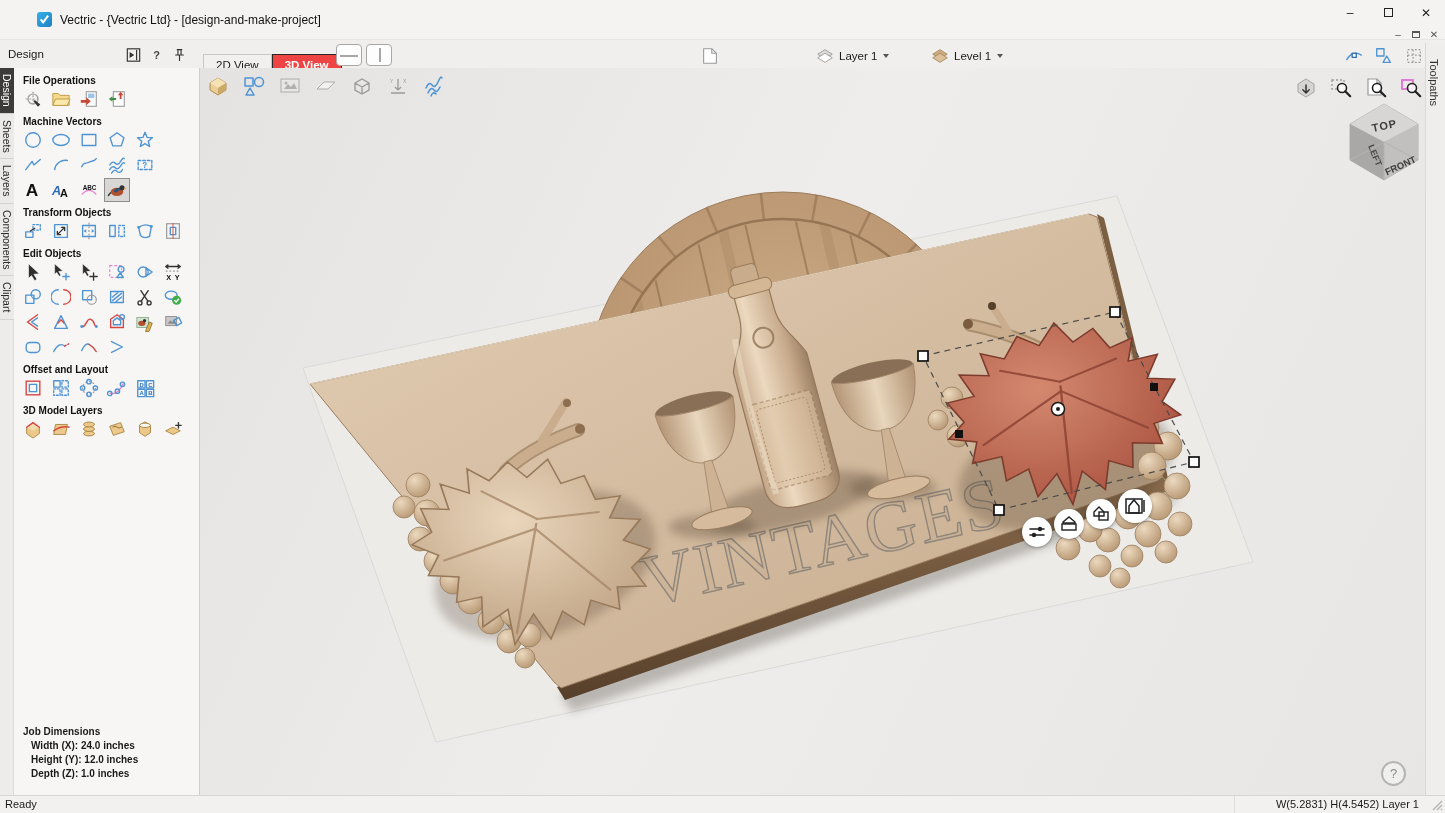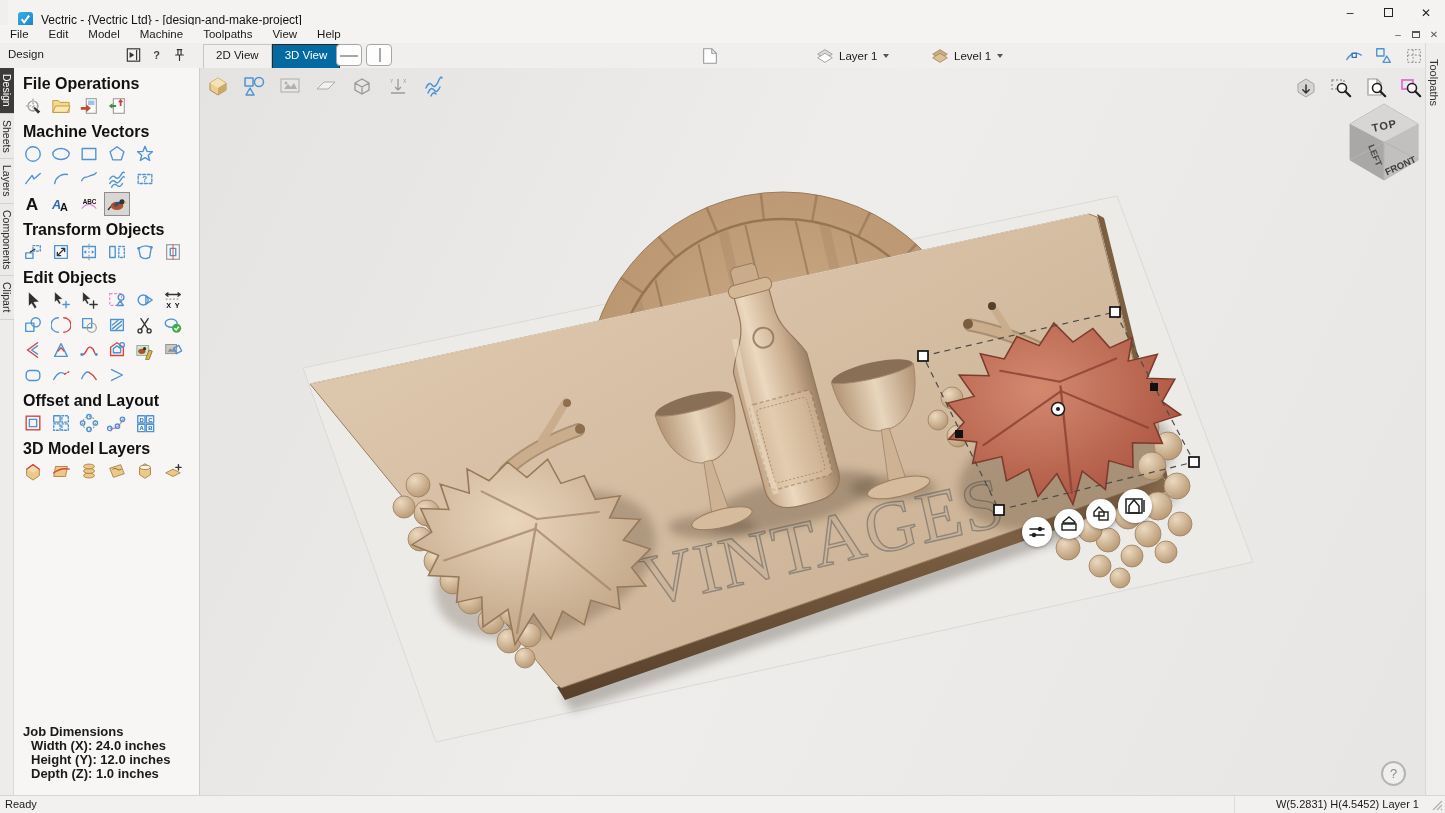--- a/index.html
+++ b/index.html
@@ -1,22 +1,22 @@
 <!DOCTYPE html>
 <html><head>
 <meta charset="utf-8">
 <style>
   html,body{margin:0;padding:0;background:#888;}
   *{box-sizing:border-box;}
   .app{position:relative;width:1445px;height:813px;background:#f0efee;overflow:hidden;
        font-family:"Liberation Sans",sans-serif;font-size:11px;color:#1a1a1a;}
 
   
-  .titlebar{position:absolute;left:8px;top:0;right:0;height:40px;background:#f4f3f2;
-            border-bottom:1px solid #e6e5e4;display:flex;align-items:center;}
+  .titlebar{position:absolute;left:0;top:0;right:0;height:40px;background:#f4f3f2;
+            border-bottom:1px solid #e6e5e4;display:flex;align-items:center;padding-left:27px;}
   .applogo{width:15px;height:15px;margin:0 8px 0 10px;border-radius:3px;
            background:linear-gradient(135deg,#35b1e8,#1f7fc4);position:relative;}
   .applogo:after{content:"";position:absolute;left:3px;top:3px;width:9px;height:9px;
            background:#fff;clip-path:polygon(0 55%,35% 100%,100% 15%,80% 0,35% 65%,15% 40%);}
   .wintitle{font-size:12px;color:#111;}
   .winbtns{position:absolute;right:0;top:0;height:25px;display:flex;}
   .winbtn{width:38px;height:25px;display:flex;align-items:center;justify-content:center;
           font-size:12px;color:#222;}
   .maxglyph{width:9px;height:9px;border:1px solid #222;}
 
@@ -27,56 +27,56 @@
   .mdibtns{position:absolute;right:4px;top:25px;height:18px;display:flex;gap:4px;align-items:center;color:#555;font-size:10px;}
   .mdibtn{width:14px;text-align:center;}
   .mdimax{display:inline-block;width:8px;height:7px;border:1px solid #555;border-top-width:2px;}
 
   
   .tabrow{position:absolute;left:0;top:43px;right:0;height:25px;background:#f0efee;}
   .panelheader{position:absolute;left:0;top:0;width:200px;height:25px;}
   .panelheader .lbl{position:absolute;left:8px;top:5px;font-size:11.5px;}
   .ph-icons{position:absolute;right:12px;top:3px;display:flex;gap:6px;}
   .ph-ic{width:17px;height:17px;display:flex;align-items:center;justify-content:center;}
-  .viewtabs{position:absolute;left:203px;top:1px;display:flex;height:38px;}
+  .viewtabs{position:absolute;left:203px;top:1px;display:flex;height:38px;align-items:center;}
   .vtab{padding:4px 12px 0;border:1px solid #c8c7c6;background:#f1f0ef;font-size:11.5px;}
-  .vtab.sel{background:#0369a1;color:#fff;font-weight:normal;border-color:#2a2928;}
+  .vtab.sel{background:#ef4444;color:#fff;font-weight:bold;border-color:#2a2928;}
   .splitbtns{position:absolute;left:336px;top:1px;display:flex;gap:4px;}
   .splitbtn{width:26px;height:22px;background:#fdfdfd;border:1px solid #a8a7a6;border-radius:4px;position:relative;}
   .splitbtn.h:after{content:"";position:absolute;left:3px;right:3px;top:10px;border-top:2px solid #a8a7a6;}
   .splitbtn.v:after{content:"";position:absolute;top:3px;bottom:3px;left:12px;border-left:2px solid #a8a7a6;}
   .ddgroup{position:absolute;top:3px;display:flex;align-items:center;gap:4px;font-size:11.5px;}
   .caret{width:0;height:0;border-left:3.5px solid transparent;border-right:3.5px solid transparent;
          border-top:4px solid #555;margin-left:2px;}
   .snapgroup{position:absolute;left:1343px;top:2px;display:flex;gap:8px;}
   .snap-ic{width:22px;height:22px;display:flex;align-items:center;justify-content:center;}
 
   
   .palette{position:absolute;left:0;top:68px;width:200px;height:727px;background:#f7f6f5;
            border-right:1px solid #cfcecd;}
   .sidetabs{position:absolute;left:0;top:0;bottom:0;width:14px;background:#edecea;border-right:1px solid #dcdbda;}
   .stab{writing-mode:vertical-rl;font-size:10.5px;padding:6px 1px;border-bottom:1px solid #d4d3d2;
         color:#2a2a2a;background:#eceae9;text-align:center;width:14px;}
   .stab.sel{background:#3c3b3a;color:#fff;}
   .pcontent{position:absolute;left:14px;top:0;right:0;bottom:0;padding-top:2px;}
-  .sect{margin:5px 0 1px 9px;font-weight:bold;font-size:16px;color:#111;}
+  .sect{margin:5px 0 1px 9px;font-weight:bold;font-size:10px;color:#111;}
   .irow{display:flex;gap:2px;margin:1px 0 1px 6px;}
   .ic{width:26px;height:24px;display:flex;align-items:center;justify-content:center;border:1px solid transparent;}
   .ic.sel{background:#d8d7d6;border:1px solid #8f8e8d;}
   svg.pi{width:20px;height:20px;}
   .B{stroke:#4e93d4;fill:none;stroke-width:1.5;stroke-linecap:round;stroke-linejoin:round;}
   .Bf{fill:#4e93d4;}
   .K{stroke:#333;fill:none;stroke-width:1.5;stroke-linecap:round;}
   .Kf{fill:#333;}
   .R{stroke:#d64541;fill:none;stroke-width:1.5;stroke-linecap:round;}
   .G{stroke:#9a9a9a;fill:none;stroke-width:1.3;}
   .P{stroke:#ee82d9;fill:none;stroke-width:1.3;}
   .T{fill:#ecc98b;stroke:#a9853f;stroke-width:1;}
   .W{fill:#fff;stroke:#9a9a9a;stroke-width:1.2;}
-  .jobdims{position:absolute;left:9px;bottom:14px;font-weight:bold;font-size:13px;line-height:14px;}
+  .jobdims{position:absolute;left:9px;bottom:14px;font-weight:bold;font-size:10px;line-height:14px;}
   .jobdims .ln{margin-left:8px;}
 
   
   .viewport{position:absolute;left:200px;top:68px;width:1225px;height:727px;
             background:linear-gradient(115deg,#e4e3e2 0%,#eeedec 45%,#e7e6e5 100%);}
   .vtoolbar{position:absolute;left:5px;top:5px;display:flex;gap:10px;}
   .vt-ic{width:26px;height:26px;display:flex;align-items:center;justify-content:center;}
   svg.ti{width:24px;height:24px;}
   .zoombar{position:absolute;left:1093px;top:7px;display:flex;gap:9px;}
   .modelsvg{position:absolute;left:0;top:0;width:1225px;height:727px;}
@@ -127,29 +127,20 @@
     <div class="wintitle">Vectric - {Vectric Ltd} - [design-and-make-project]</div>
     <div class="winbtns">
       <div class="winbtn">–</div>
       <div class="winbtn">
           <span class="maxglyph"></span>
         </div>
       <div class="winbtn">✕</div>
     </div>
   </div>
 
-  <div class="menubar">
-    <span class="mi">File</span>
-    <span class="mi">Edit</span>
-    <span class="mi">Model</span>
-    <span class="mi">Machine</span>
-    <span class="mi">Toolpaths</span>
-    <span class="mi">View</span>
-    <span class="mi">Help</span>
-  </div>
   <div class="mdibtns">
     <span class="mdibtn">–</span>
     <span class="mdibtn"><span class="mdimax"></span></span>
     <span class="mdibtn">✕</span>
   </div>
 
   <div class="tabrow">
     <div class="panelheader">
       <span class="lbl">Design</span>
       <div class="ph-icons">

